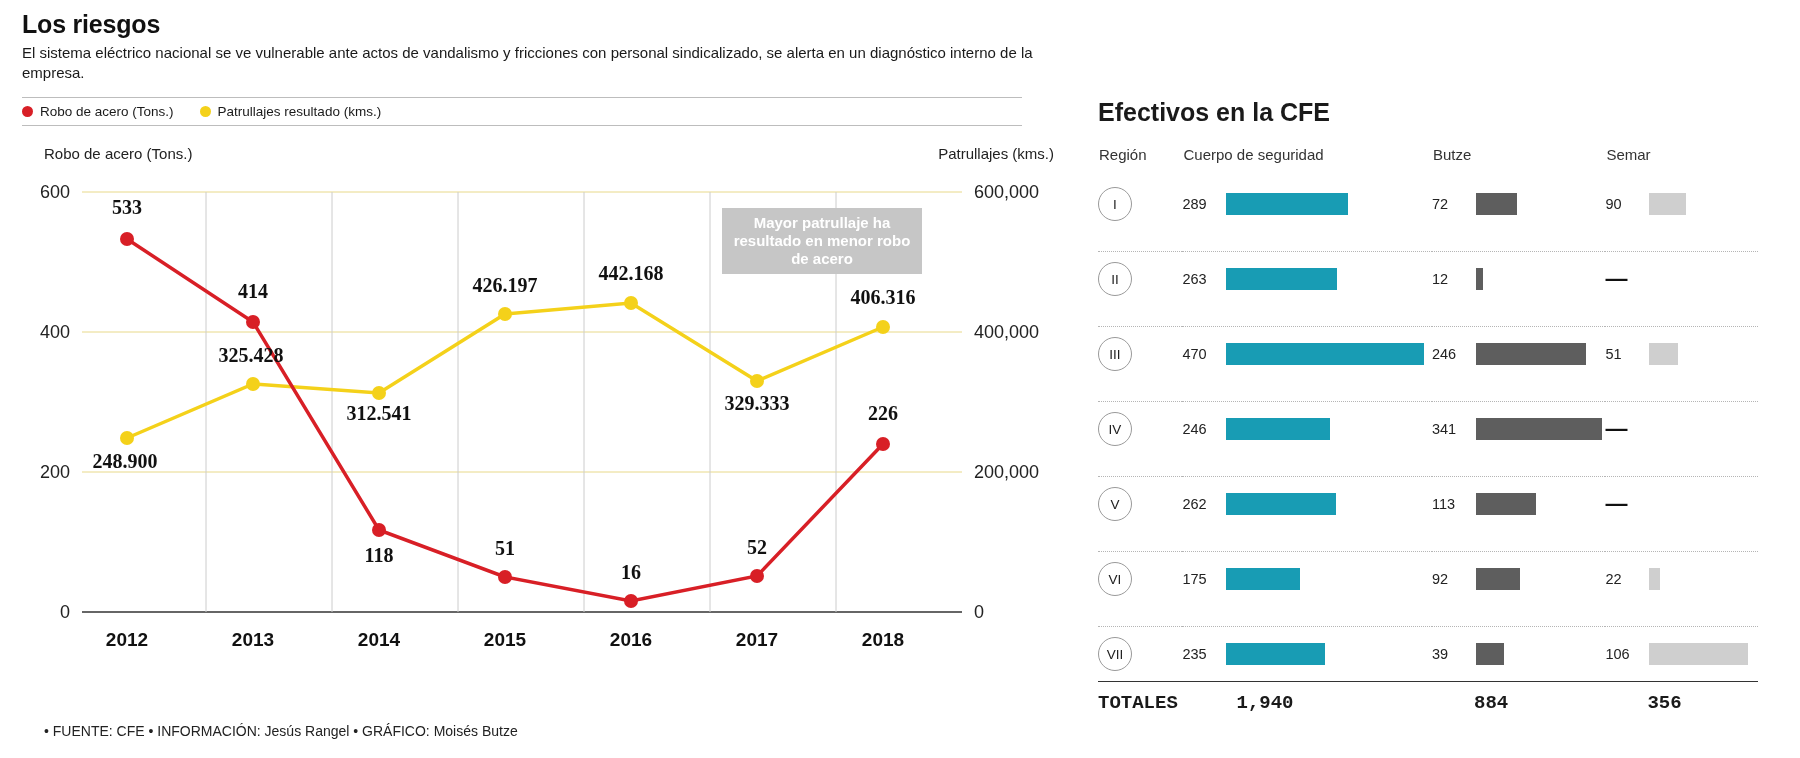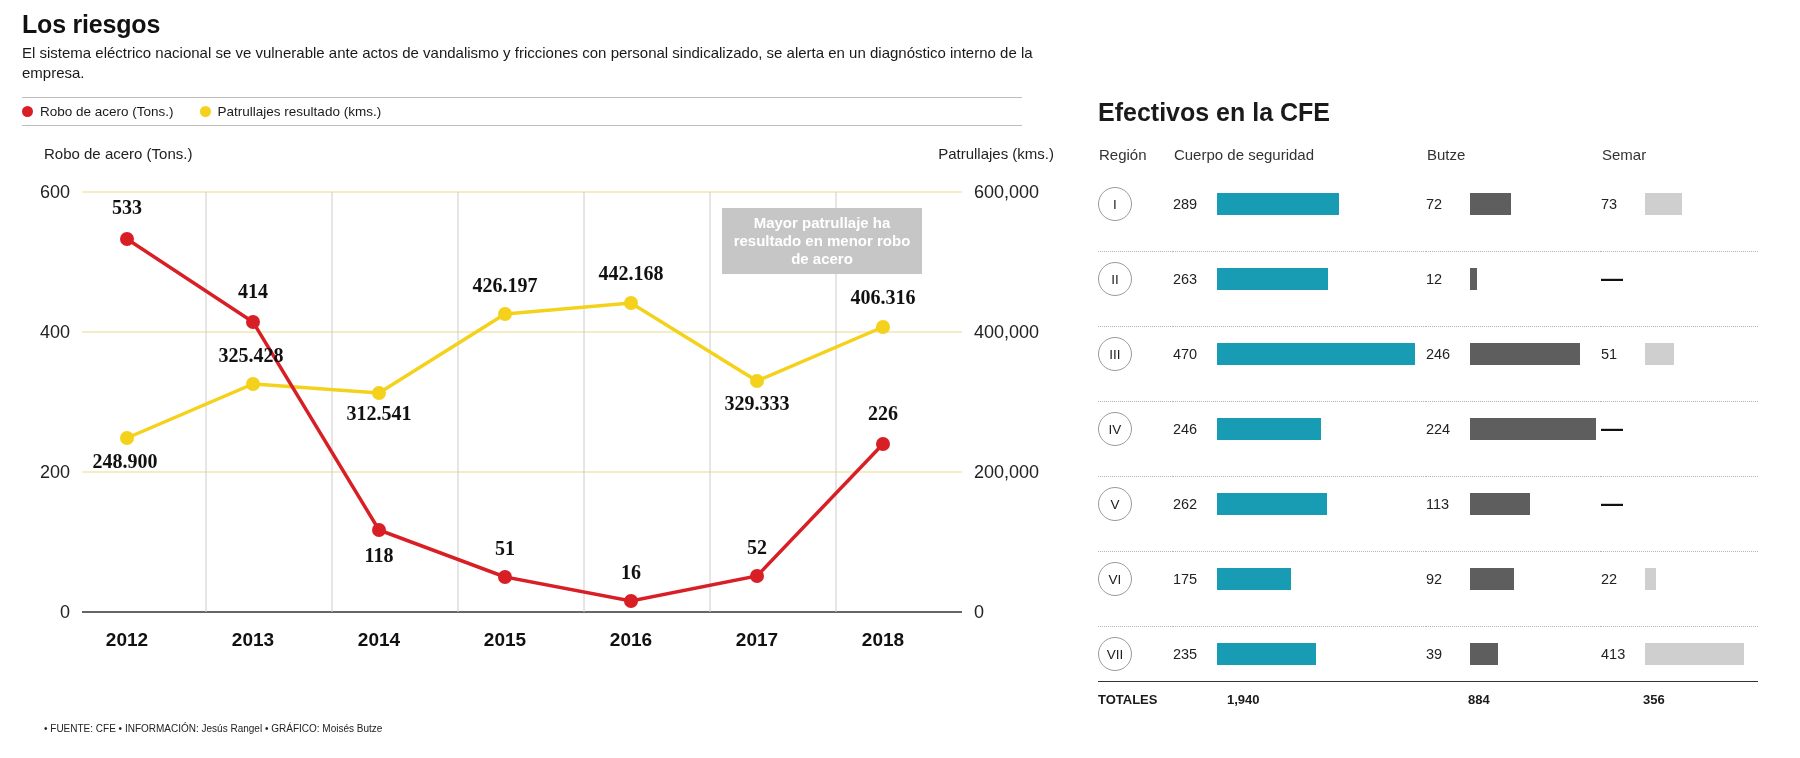--- a/index.html
+++ b/index.html
@@ -53,21 +53,21 @@
     font-weight:bold;
     font-size:15px;
     line-height:1.2;
     text-align:center;
     display:flex; align-items:center; justify-content:center;
     padding:4px 6px;
   }
 
   .credit {
     position:absolute; left:22px; top:723px;
-    font-size:10px; color:#222;
+    font-size:14px; color:#222;
   }
 
   
   .right { position:absolute; left:1098px; top:0; width:690px; height:758px; }
   .right-title { font-size:25px; font-weight:bold; margin-top:98px; margin-bottom:18px; }
 
   table.cfe { width:660px; border-collapse:collapse; }
   table.cfe th {
     font-weight:normal; font-size:15px; color:#333; text-align:left;
     padding-bottom:14px;
@@ -82,21 +82,21 @@
     font-size:13.5px;
   }
   .bar-cell { display:flex; align-items:center; gap:10px; }
   .bar-num { font-size:14.5px; color:#222; min-width:34px; text-align:left; }
   .bar { height:22px; display:inline-block; }
   .bar.teal { background:#189cb4; }
   .bar.dgray { background:#5e5e5e; }
   .bar.lgray { background:#cfcfcf; }
   .dash { font-size:22px; font-weight:bold; color:#111; letter-spacing:0; }
 
-  .totals-row td { border-top:1px solid #333; padding-top:12px; font-weight:bold; font-size:13px; }
+  .totals-row td { border-top:1px solid #333; padding-top:12px; font-weight:bold; font-size:19px;font-family:Liberation Mono, monospace; }
   .totals-label { font-size:19px; font-weight:bold; }
 </style>
 </head>
 <body>
 
 <div class="page">
 
   <div class="left">
 
     <div class="title">Los riesgos</div>
@@ -242,21 +242,21 @@
               </div>
             </td>
           <td>
               <div class="bar-cell">
                 <span class="bar-num">72</span>
                 <span class="bar dgray" style="width:41px"></span>
               </div>
             </td>
           <td>
               <div class="bar-cell">
-                <span class="bar-num">73</span>
+                <span class="bar-num">90</span>
                 <span class="bar lgray" style="width:37px"></span>
               </div>
             </td>
         </tr>
         <tr class="row-sep">
             <td colspan="4"></td>
           </tr>
 
         <tr>
           <td>
@@ -312,21 +312,21 @@
               <div class="region-chip">IV</div>
             </td>
           <td>
               <div class="bar-cell">
                 <span class="bar-num">246</span>
                 <span class="bar teal" style="width:104px"></span>
               </div>
             </td>
           <td>
               <div class="bar-cell">
-                <span class="bar-num">224</span>
+                <span class="bar-num">341</span>
                 <span class="bar dgray" style="width:126px"></span>
               </div>
             </td>
           <td><span class="dash">—</span></td>
         </tr>
         <tr class="row-sep">
             <td colspan="4"></td>
           </tr>
 
         <tr>
@@ -389,21 +389,21 @@
               </div>
             </td>
           <td>
               <div class="bar-cell">
                 <span class="bar-num">39</span>
                 <span class="bar dgray" style="width:28px"></span>
               </div>
             </td>
           <td>
               <div class="bar-cell">
-                <span class="bar-num">413</span>
+                <span class="bar-num">106</span>
                 <span class="bar lgray" style="width:99px"></span>
               </div>
             </td>
         </tr>
 
         <tr class="totals-row">
           <td class="totals-label">TOTALES</td>
           <td style="padding-left:54px">1,940</td>
           <td style="padding-left:42px">884</td>
           <td style="padding-left:42px">356</td>

